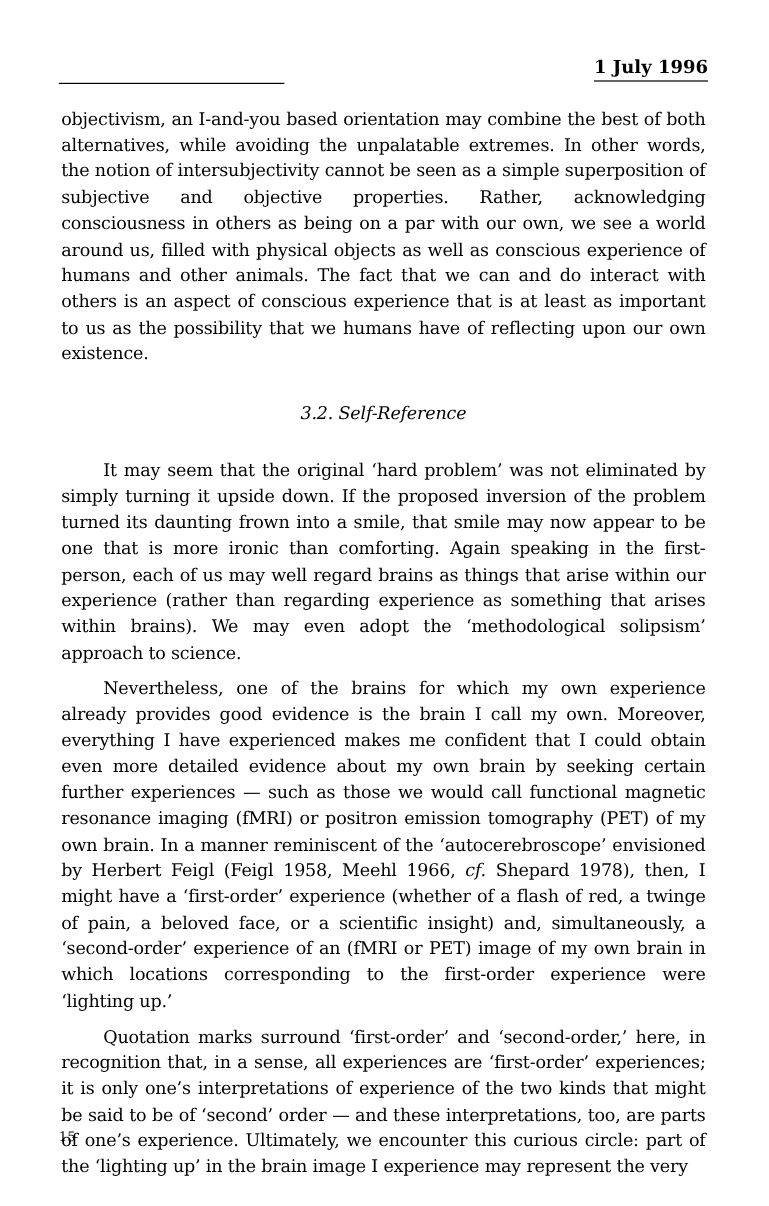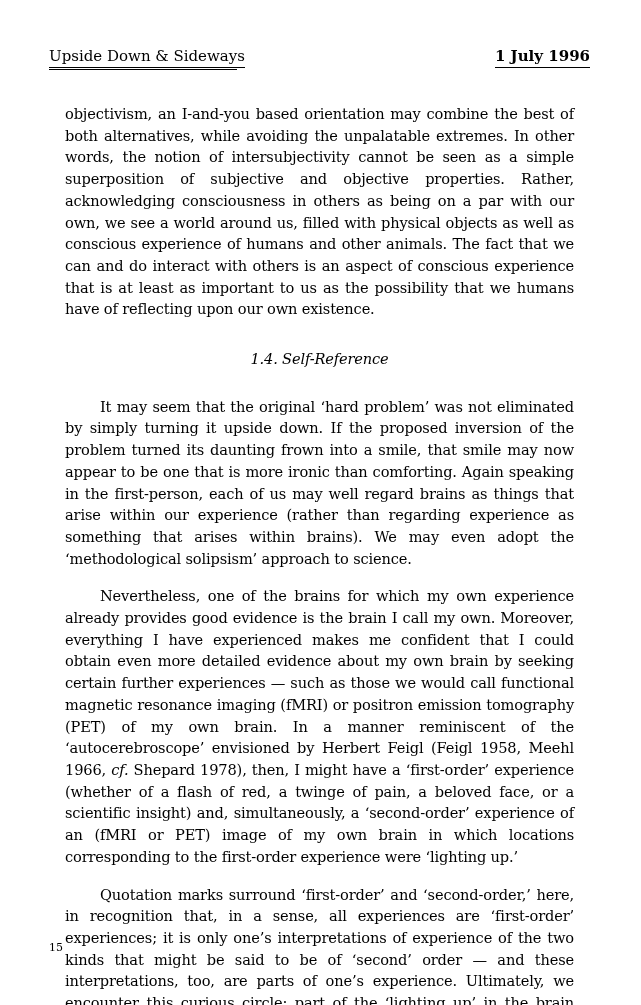--- a/index.html
+++ b/index.html
@@ -58,21 +58,21 @@
       position: absolute;
       top: 87px;
       left: 0;
       width: 541px;
       font-size: 14.6px;
       line-height: 21.7px;
       text-align: justify;
       letter-spacing: -0.15px;
     }
     .body-text p {
-      margin: 16px;
+      margin: 2px;
       text-align: justify;
     }
     .body-text p.indent {
       text-indent: 35px;
     }
     .gap-para {
       margin-top: 8px !important;
     }
     .section-heading {
       font-style: italic;
@@ -89,29 +89,28 @@
       font-size: 11px;
       line-height: 20px;
     }
   </style>
 </head>
 <body>
 
 <div class="page">
 
   <div class="running-head">
-    <span class="head-left">Upside Down &amp; Sideways</span>
     <div class="head-left-rule"></div>
     <span class="head-right">1 July 1996</span>
   </div>
 
   <div class="body-text">
     <p>objectivism, an I-and-you based orientation may combine the best of both alternatives, while avoiding the unpalatable extremes.  In other words, the notion of intersubjectivity cannot be seen as a simple superposition of subjective and objective properties.  Rather, acknowledging consciousness in others as being on a par with our own, we see a world around us, filled with physical objects as well as conscious experience of humans and other animals.  The fact that we can and do interact with others is an aspect of conscious experience that is at least as important to us as the possibility that we humans have of reflecting upon our own existence.</p>
 
-    <p class="section-heading">1.4.  Self-Reference</p>
+    <p class="section-heading">3.2.  Self-Reference</p>
 
     <p class="indent">It may seem that the original ‘hard problem’ was not eliminated by simply turning it upside down.  If the proposed inversion of the problem turned its daunting frown into a smile, that smile may now appear to be one that is more ironic than comforting.  Again speaking in the first-person, each of us may well regard brains as things that arise within our experience (rather than regarding experience as something that arises within brains). We may even adopt the ‘methodological solipsism’ approach to science.</p>
 
     <p class="indent gap-para"><span>Nevertheless, one of the brains for which my own experience already provides good evidence is the brain I call my own.  Moreover, everything I have experienced makes me confident that I could obtain even more detailed evidence about my own brain by seeking certain further experiences — such as those we would call functional magnetic resonance imaging (fMRI) or positron emission tomography (PET) of my own brain.  In a manner reminiscent of the ‘autocerebroscope’ envisioned by Herbert Feigl (Feigl 1958, Meehl 1966, </span><i>cf.</i><span> Shepard 1978), then, I might have a ‘first-order’ experience (whether of a flash of red, a twinge of pain, a beloved face, or a scientific insight) and, simultaneously, a ‘second-order’ experience of an (fMRI or PET) image of my own brain in which locations corresponding to the first-order experience were ‘lighting up.’</span></p>
 
     <p class="indent gap-para">Quotation marks surround ‘first-order’ and ‘second-order,’ here, in recognition that, in a sense, all experiences are ‘first-order’ experiences; it is only one’s interpretations of experience of the two kinds that might be said to be of ‘second’ order — and these interpretations, too, are parts of one’s experience.  Ultimately, we encounter this curious circle: part of the ‘lighting up’ in the brain image I experience may represent the very</p>
   </div>
 
   <div class="page-number">15</div>
 

